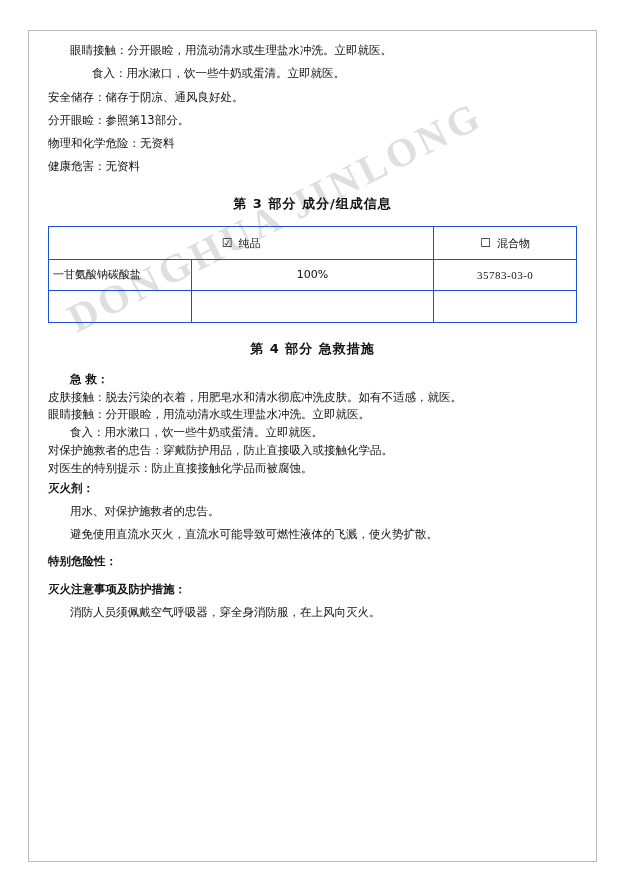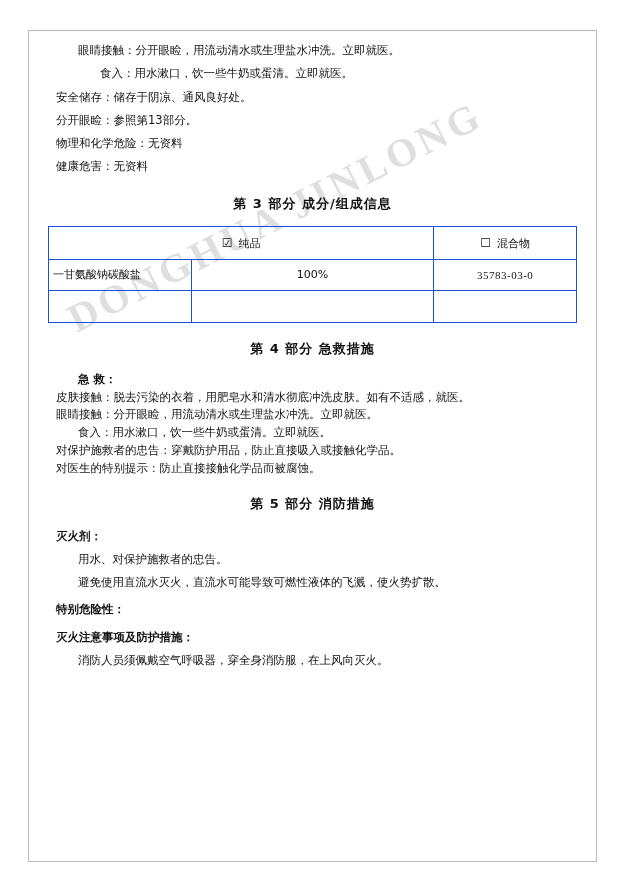--- a/index.html
+++ b/index.html
@@ -63,21 +63,21 @@
   }
 
   .content {
     position: relative;
     z-index: 2;
     font-size: 11.5px;
     line-height: 1.85;
   }
 
   .line {
-    margin: 0 0 2px 8px;
+    margin: 0 0 2px 0;
     white-space: nowrap;
   }
   .indent1 { padding-left: 22px; }
   .indent2 { padding-left: 44px; }
   .tight { line-height: 1.55; margin-bottom: 0; }
 
   .section-title {
     text-align: center;
     font-size: 13px;
     font-weight: 700;
@@ -170,21 +170,20 @@
 
     <div>
       <p class="line bold indent1 tight">急  救：</p>
       <p class="line tight">皮肤接触：脱去污染的衣着，用肥皂水和清水彻底冲洗皮肤。如有不适感，就医。</p>
       <p class="line tight">眼睛接触：分开眼睑，用流动清水或生理盐水冲洗。立即就医。</p>
       <p class="line indent1 tight">食入：用水漱口，饮一些牛奶或蛋清。立即就医。</p>
       <p class="line tight">对保护施救者的忠告：穿戴防护用品，防止直接吸入或接触化学品。</p>
       <p class="line tight">对医生的特别提示：防止直接接触化学品而被腐蚀。</p>
     </div>
 
-    <h2 class="section-title">第 5 部分  消防措施</h2>
 
     <div>
       <p class="line bold">灭火剂：</p>
       <p class="line indent1">用水、对保护施救者的忠告。</p>
       <p class="line indent1">避免使用直流水灭火，直流水可能导致可燃性液体的飞溅，使火势扩散。</p>
 
       <p class="line bold blk">特别危险性：</p>
 
       <p class="line bold blk">灭火注意事项及防护措施：</p>
       <p class="line indent1">消防人员须佩戴空气呼吸器，穿全身消防服，在上风向灭火。</p>

